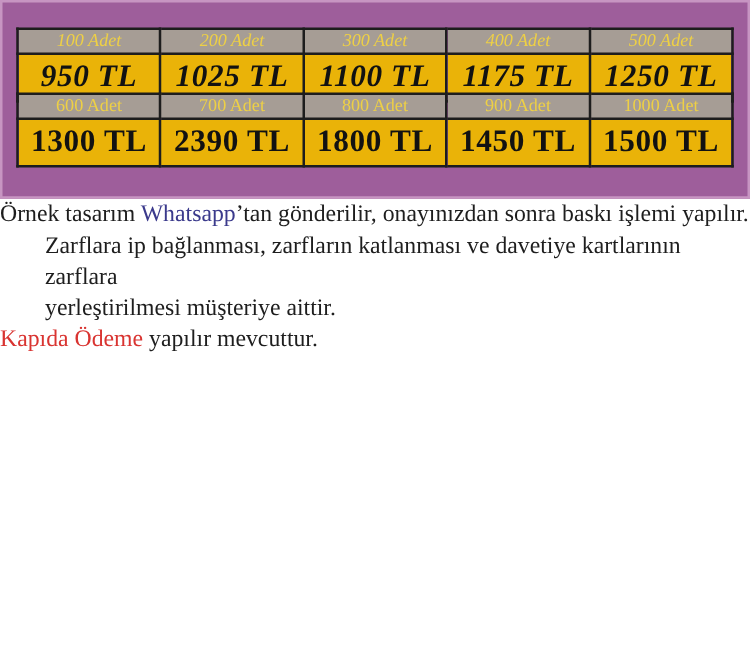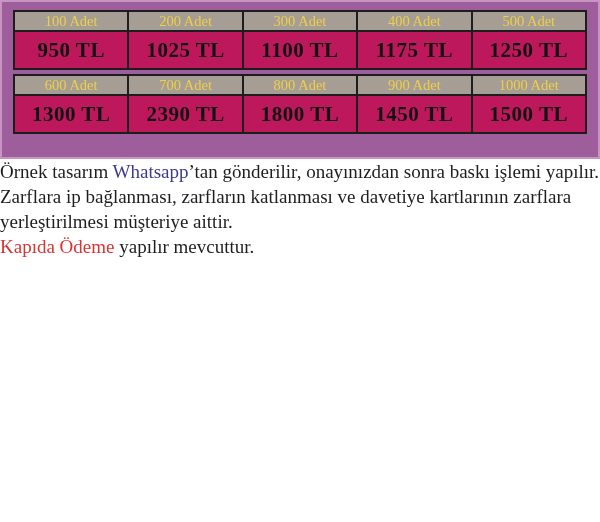--- a/index.html
+++ b/index.html
@@ -21,58 +21,58 @@
     background: #9e5e9b;
     border: 2px solid #c795c2;
   }
   table.price-table {
     position: absolute;
     left: 11px;
     width: 574px;
     border-collapse: collapse;
     table-layout: fixed;
   }
-  table.t1 { top: 8px; }
+  table.t1 { top: 20px; font-style: italic; }
   table.t2 { top: 72px; }
   table.price-table td {
     border: 2px solid #1d1d1d;
     text-align: center;
     vertical-align: middle;
     padding: 0;
     overflow: hidden;
     white-space: nowrap;
   }
   tr.hdr td {
     height: 18px;
     background: #a69d95;
     color: #eed045;
     font-size: 14.5px;
     font-weight: normal;
   }
   tr.val td {
     height: 36px;
-    background: #be185d;
+    background: #eab308;
     color: #121212;
-    font-size: 21px;
+    font-size: 25px;
     font-weight: bold;
     letter-spacing: 0.5px;
   }
 
   
   .notes {
     width: 600px;
     text-align: left;
     font-size: 19px;
     line-height: 25px;
     color: #1e1e1e;
   }
   .notes p { margin: 0; }
   .p1 { margin-top: 50px; }
   .p2 { margin-top: 22px; }
-  .p3 { margin-top: 20px; }
+  .p3 { margin-top: 20px; padding-left: 36px; }
   .p4 { margin-top: 17px; }
   .p5 { margin-top: 23px; }
   .blue { color: #3b3a8c; }
   .red  { color: #d93431; }
 </style>
 </head>
 <body>
 
 <div class="banner">
 

